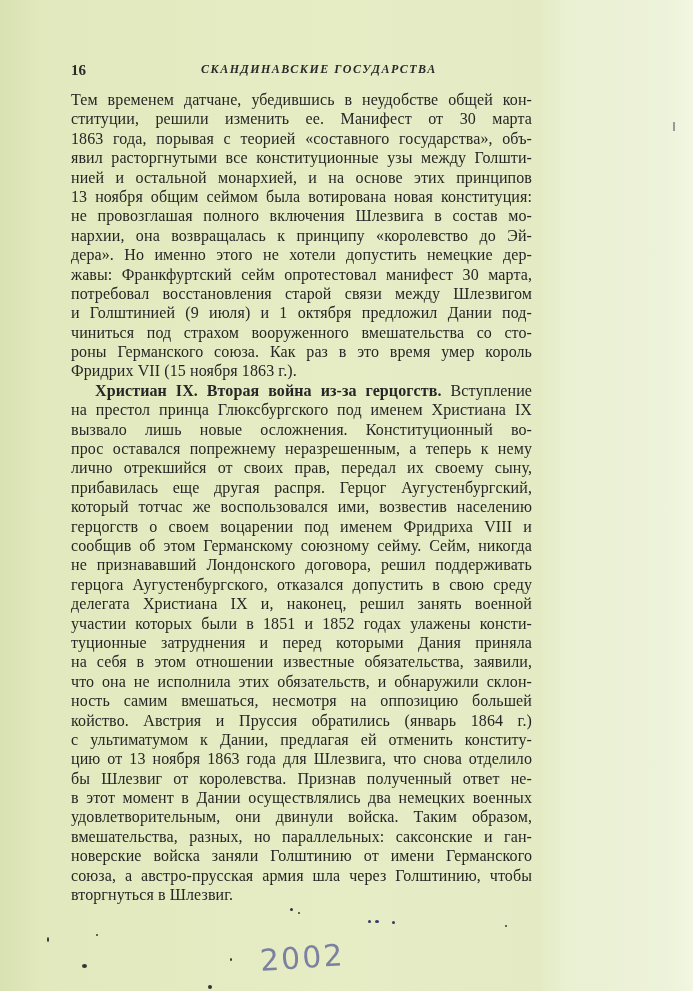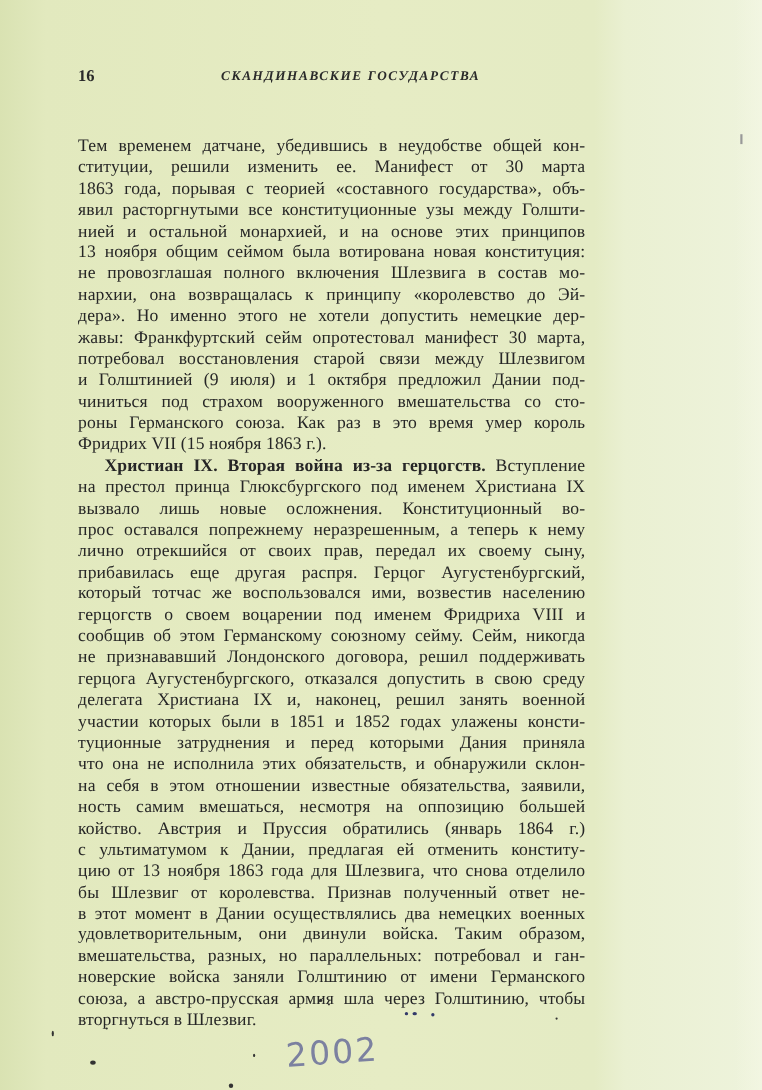--- a/index.html
+++ b/index.html
@@ -6,21 +6,21 @@
   body {
     width:693px; height:991px; overflow:hidden; position:relative;
     background: linear-gradient(90deg, #d9e2b2 0%, #e2e9be 6%, #e6ecc4 50%, #e4ebc4 78%, #eaf0d2 82%, #eef3dc 100%);
     font-family: "Liberation Serif", "DejaVu Serif", serif;
     color:#222;
   }
   .page { position:absolute; left:0; top:0; width:636px; height:991px;text-decoration:underline; }
   .header { position:absolute; top:62px; left:71px; width:460px; height:22px; }
   .page-num { position:absolute; left:0; top:0; font-size:15px; font-weight:bold; color:#2a2a2a; }
   .running-title { position:absolute; left:130px; top:0; font-size:12px; font-style:italic; font-weight:bold; letter-spacing:1.5px; color:#2a2a2a; }
-  .body-text { position:absolute; top:90px; left:71px; width:461px;margin-top:33px; }
+  .body-text { position:absolute; top:90px; left:71px; width:461px; }
   .line {
     height:19.4px; line-height:19.4px; font-size:16px; white-space:nowrap;
     text-align:justify; text-align-last:justify; letter-spacing:0.1px; color:#262626;
     font-family: "Liberation Serif", "DejaVu Serif", serif;
   }
   .line.last { text-align-last:left; }
   .line.indent { padding-left:24px; }
   .bold { font-weight:bold; }
   .margin-mark { position:absolute; left:673px; top:122px; width:2px; height:9px; background:#999; }
   .edge { position:absolute; left:668px; top:0; width:25px; height:991px; background:linear-gradient(90deg, rgba(255,255,255,0) 0%, rgba(245,248,230,0.6) 100%); }
@@ -65,30 +65,30 @@
       <div class="line">лично отрекшийся от своих прав, передал их своему сыну,</div>
       <div class="line">прибавилась еще другая распря. Герцог Аугустенбургский,</div>
       <div class="line">который тотчас же воспользовался ими, возвестив населению</div>
       <div class="line">герцогств о своем воцарении под именем Фридриха VIII и</div>
       <div class="line">сообщив об этом Германскому союзному сейму. Сейм, никогда</div>
       <div class="line">не признававший Лондонского договора, решил поддерживать</div>
       <div class="line">герцога Аугустенбургского, отказался допустить в свою среду</div>
       <div class="line">делегата Христиана IX и, наконец, решил занять военной</div>
       <div class="line">участии которых были в 1851 и 1852 годах улажены консти-</div>
       <div class="line">туционные затруднения и перед которыми Дания приняла</div>
+      <div class="line">на себя в этом отношении известные обязательства, заявили,</div>
       <div class="line">что она не исполнила этих обязательств, и обнаружили склон-</div>
-      <div class="line">на себя в этом отношении известные обязательства, заявили,</div>
       <div class="line">ность самим вмешаться, несмотря на оппозицию большей</div>
       <div class="line">койство. Австрия и Пруссия обратились (январь 1864 г.)</div>
       <div class="line">с ультиматумом к Дании, предлагая ей отменить конститу-</div>
       <div class="line">цию от 13 ноября 1863 года для Шлезвига, что снова отделило</div>
       <div class="line">бы Шлезвиг от королевства. Признав полученный ответ не-</div>
       <div class="line">в этот момент в Дании осуществлялись два немецких военных</div>
       <div class="line">удовлетворительным, они двинули войска. Таким образом,</div>
-      <div class="line">вмешательства, разных, но параллельных: потребовал и ган-</div>
+      <div class="line">вмешательства, разных, но параллельных: саксонские и ган-</div>
       <div class="line">новерские войска заняли Голштинию от имени Германского</div>
       <div class="line">союза, а австро-прусская армия шла через Голштинию, чтобы</div>
       <div class="line last">вторгнуться в Шлезвиг.</div>
     </div>
   </div>
 
   <div>
     <div class="speck" style="left:290px;top:908px;width:3px;height:3px;"></div>
     <div class="speck" style="left:298px;top:912px;width:2px;height:2px;"></div>
     <div class="speck" style="left:368px;top:920px;width:3px;height:3px;background:#333a6a;"></div>

